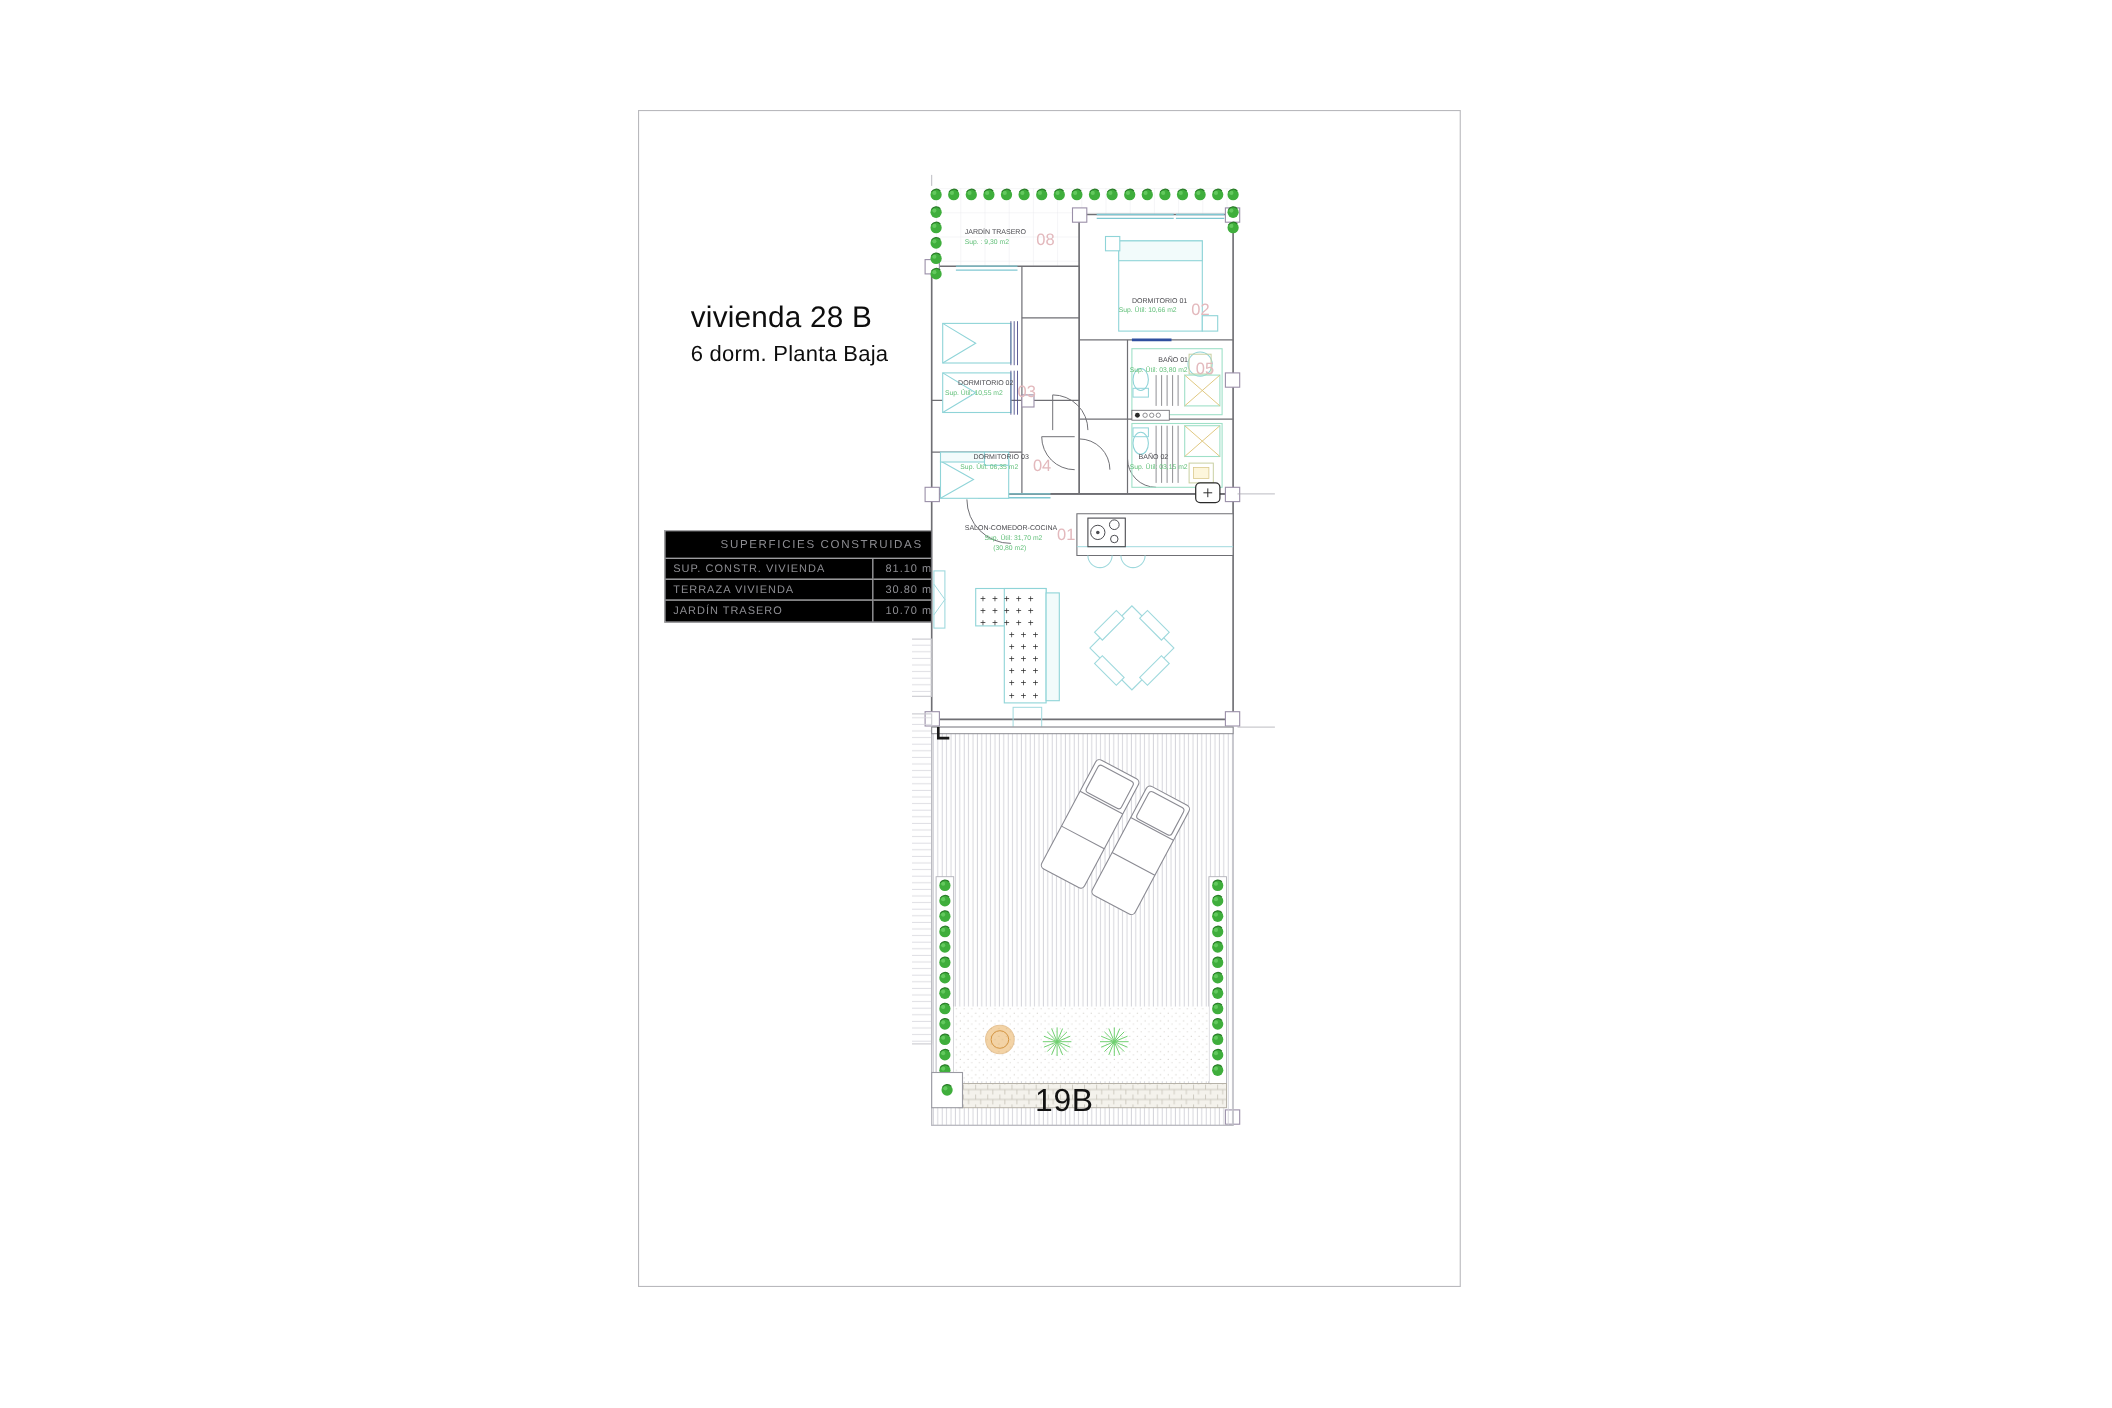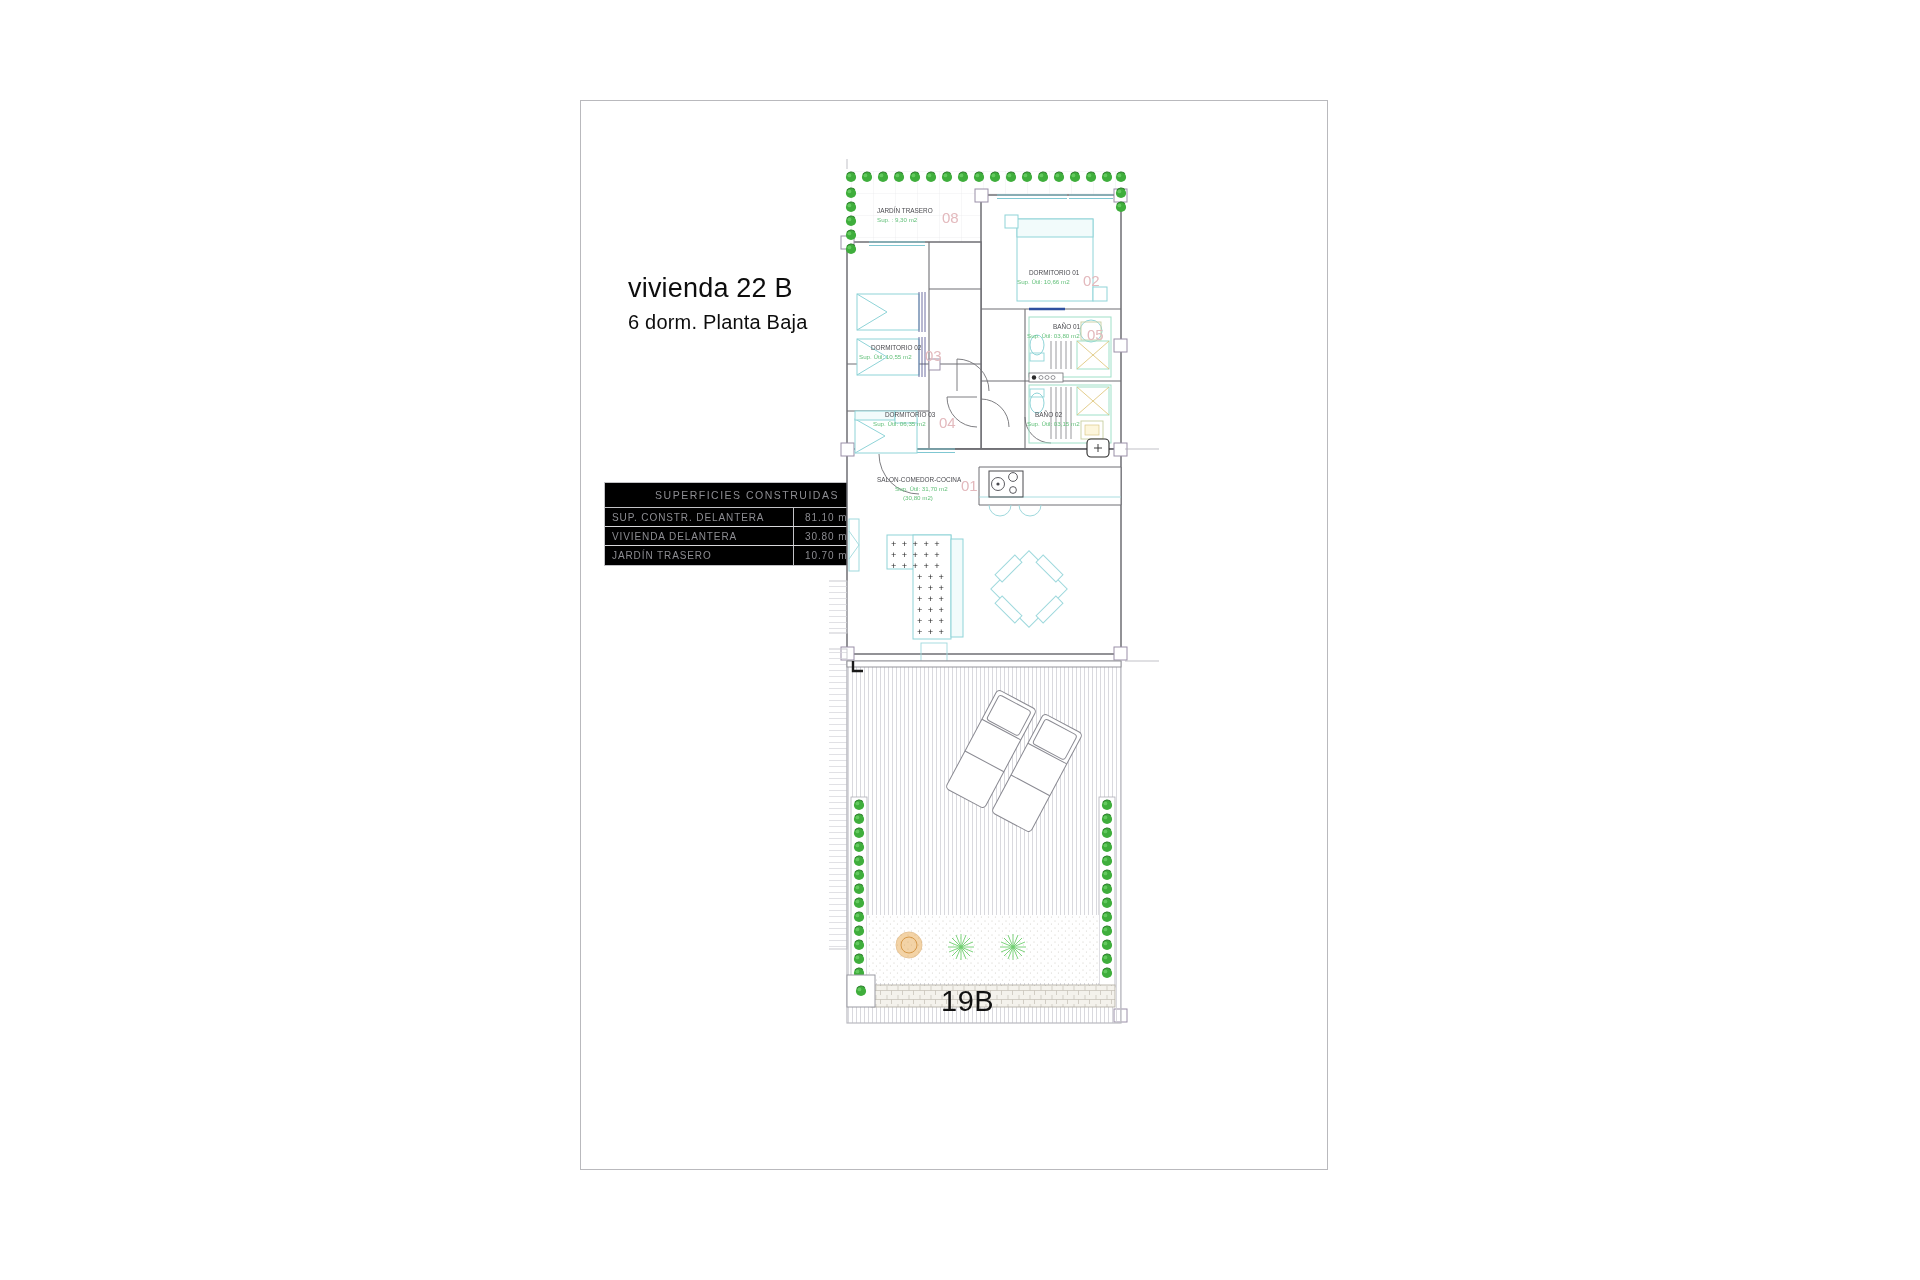--- a/index.html
+++ b/index.html
@@ -24,35 +24,35 @@
   #bottomlabel{position:absolute;left:360px;top:884px;font-size:29px;color:#111;letter-spacing:.5px;}
 </style>
 </head>
 <body>
 
 <div id="page">
 
   <div id="sheet">
 
     <div id="titleblock">
-      <div class="t1">vivienda 22 B</div>
+      <div class="t1">vivienda 28 B</div>
       <div class="t2">6 dorm.  Planta Baja</div>
     </div>
 
     <div id="surfwrap">
       <div id="surfaces">
         <div class="hdr">SUPERFICIES  CONSTRUIDAS</div>
         <table>
           <tbody>
               <tr>
-            <td>SUP.  CONSTR.  DELANTERA</td>
+            <td>SUP.  CONSTR.  VIVIENDA</td>
             <td class="val">81.10  m2</td>
           </tr>
           <tr>
-            <td>VIVIENDA  DELANTERA</td>
+            <td>TERRAZA  VIVIENDA</td>
             <td class="val">30.80  m2</td>
           </tr>
           <tr>
             <td>JARDÍN  TRASERO</td>
             <td class="val">10.70  m2</td>
           </tr>
         </tbody>
           </table>
       </div>
     </div>

